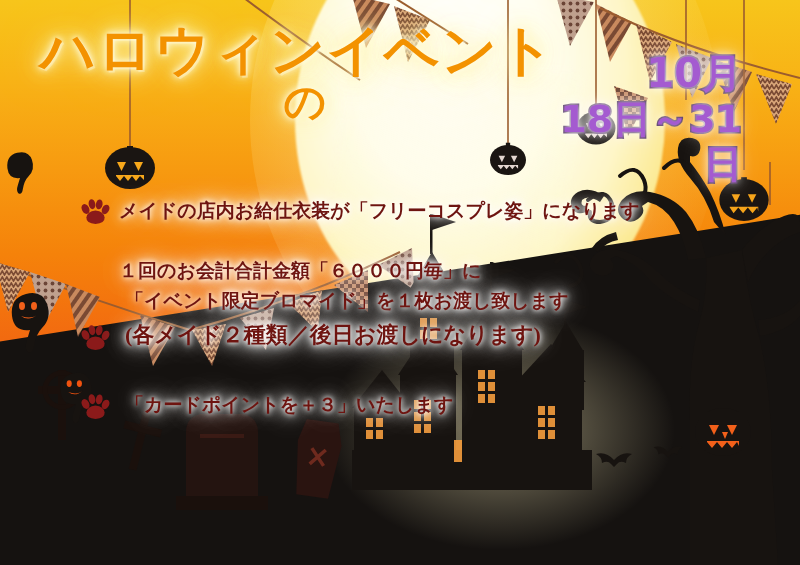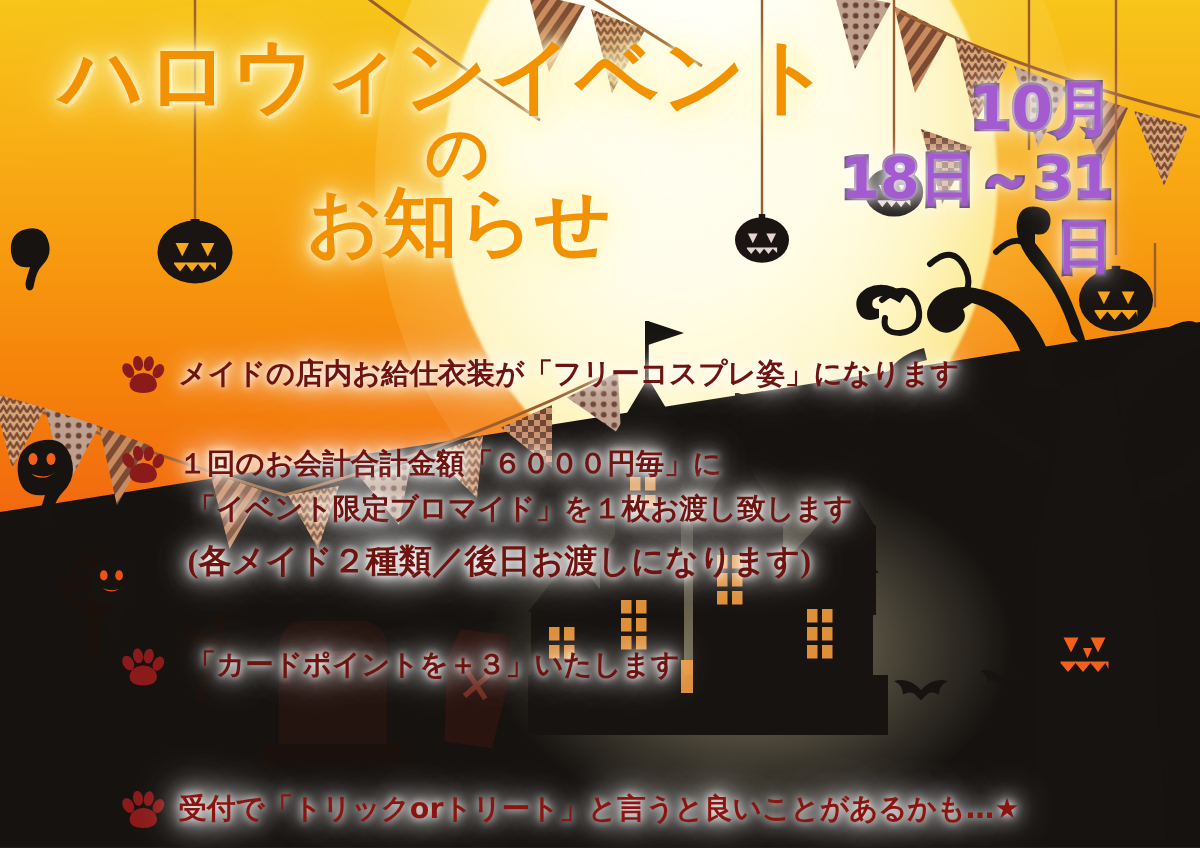--- a/index.html
+++ b/index.html
@@ -134,23 +134,22 @@
       0 0 26px rgba(255,255,255,0.5);
   }
   .date-month { font-size:40px; }
   .date-range { font-size:38px; }
 
   
   .content { position:absolute; left:0; top:0; width:800px; height:565px; z-index:8; }
   .bullet-row {
     position:absolute;
     display:flex;
-    align-items:flex-start;
+    align-items:flex-end;
     gap:9px;
-    margin-top:39px;
   }
   .paw { flex:0 0 auto; margin-top:3px; }
   .lines { display:flex; flex-direction:column; }
   .bline {
     font-family:"DejaVu Sans", sans-serif;
     font-weight:bold;
     color:#6E1410;
     font-size:19px;
     line-height:1.62;
     white-space:nowrap;
@@ -449,21 +448,20 @@
         <polygon points="-1,0 5,0 2,7" fill="#F2601A"></polygon>
         <path d="M-16 10 L-11 16 L-6 10 L-1 16 L4 10 L9 16 L14 10 L16 14 L16 9 L-16 9 Z" fill="#F2601A"></path>
       </g>
     </g>
 
   </svg>
 
   <div class="title-block">
     <div class="title-main">ハロウィンイベント</div>
     <div class="title-no">の</div>
-    <div class="title-sub">お知らせ</div>
   </div>
 
   <div class="date-badge">
     <div class="date-line date-month">10月</div>
     <div class="date-line date-range">18日～31日</div>
   </div>
 
   <div class="content">
 
     <div class="bullet-row" id="row1">
@@ -500,28 +498,16 @@
         <ellipse cx="12" cy="5.2" rx="3.3" ry="5" transform="rotate(-10 12 5.2)" fill="#8B1A1A"></ellipse>
         <ellipse cx="19.2" cy="5.4" rx="3.3" ry="5" transform="rotate(10 19.2 5.4)" fill="#8B1A1A"></ellipse>
         <ellipse cx="25.6" cy="10.4" rx="3.5" ry="5" transform="rotate(28 25.6 10.4)" fill="#8B1A1A"></ellipse>
         <path d="M15.5 11.5 Q 24 12.5 24.6 18.6 Q 25 24.6 15.5 25 Q 6 24.6 6.4 18.6 Q 7 12.5 15.5 11.5 Z" fill="#8B1A1A"></path>
       </svg>
       <div class="lines">
         <div class="bline indent">「カードポイントを＋３」いたします</div>
       </div>
     </div>
 
-    <div class="bullet-row" id="row4">
-      <svg class="paw" width="30" height="27" viewBox="0 0 30 27">
-        <ellipse cx="5.5" cy="10" rx="3.6" ry="5.2" transform="rotate(-28 5.5 10)" fill="#8B1A1A"></ellipse>
-        <ellipse cx="12" cy="5.2" rx="3.3" ry="5" transform="rotate(-10 12 5.2)" fill="#8B1A1A"></ellipse>
-        <ellipse cx="19.2" cy="5.4" rx="3.3" ry="5" transform="rotate(10 19.2 5.4)" fill="#8B1A1A"></ellipse>
-        <ellipse cx="25.6" cy="10.4" rx="3.5" ry="5" transform="rotate(28 25.6 10.4)" fill="#8B1A1A"></ellipse>
-        <path d="M15.5 11.5 Q 24 12.5 24.6 18.6 Q 25 24.6 15.5 25 Q 6 24.6 6.4 18.6 Q 7 12.5 15.5 11.5 Z" fill="#8B1A1A"></path>
-      </svg>
-      <div class="lines">
-        <div class="bline dark">受付で「トリックorトリート」と言うと良いことがあるかも…★</div>
-      </div>
-    </div>
 
   </div>
 
 </div>
 
 </body></html>

